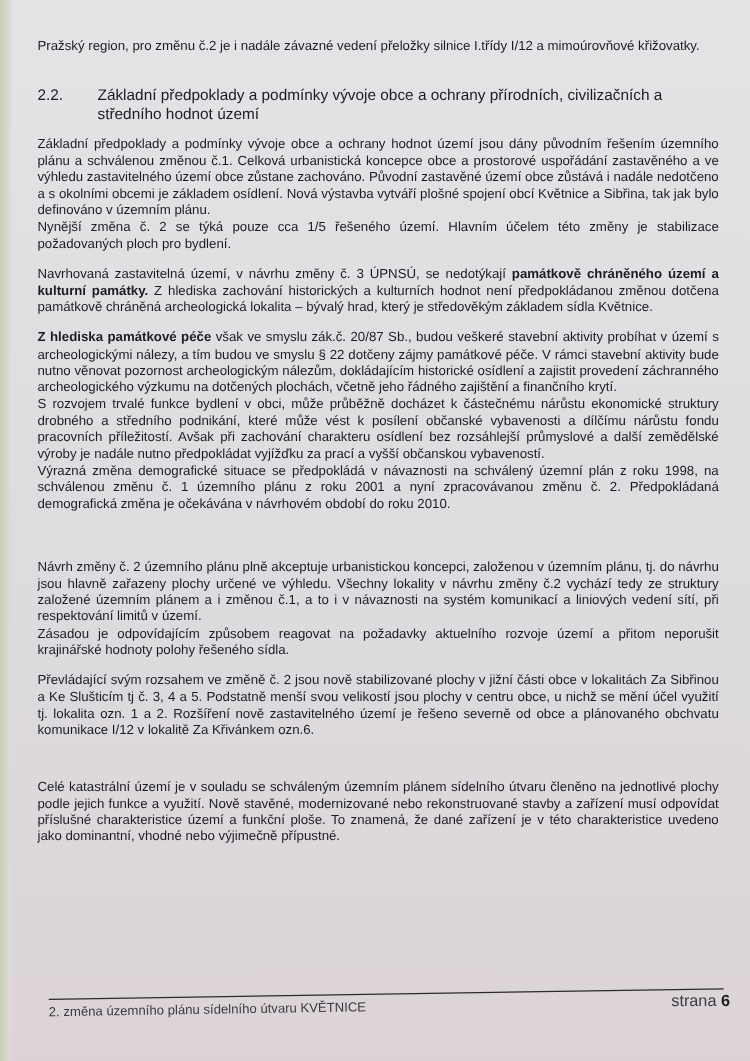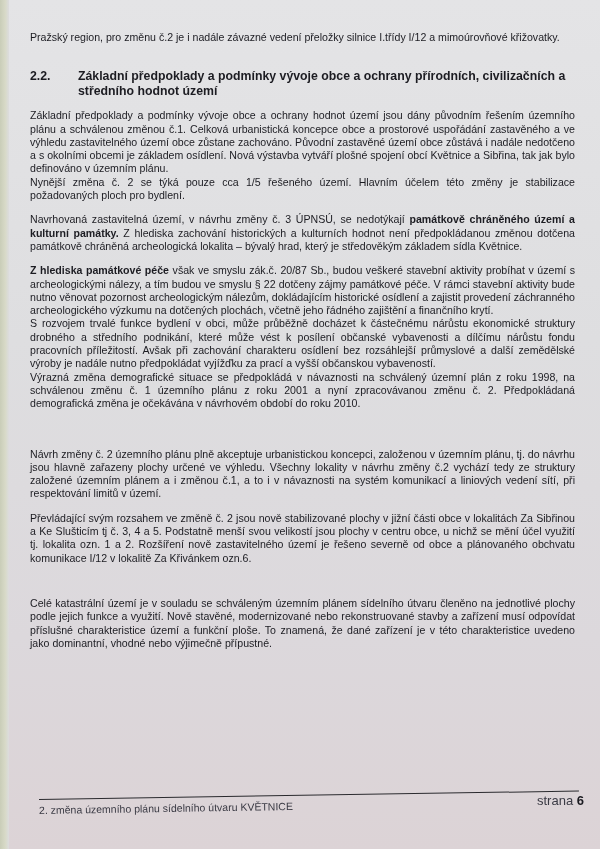--- a/index.html
+++ b/index.html
@@ -20,21 +20,21 @@
     }
     .content {
       position: absolute; left: 21px; top: 9px; width: 545px;
       font-size: 10.6px; line-height: 13.3px; margin-top: 22px;
     }
     p { margin: 0; text-align: justify; }
     .gap-s { height: 25px; }
     .gap-m { height: 11px; }
     .gap-l { height: 26px; }
     .heading {
-      display: flex; font-weight: bold; font-size: 12.3px; line-height: 14.5px;
+      display: flex; font-weight: normal; font-size: 12.3px; line-height: 14.5px;
       margin: 0;
     }
     .heading .num { width: 48px; flex: none; }
     .heading .title { flex: 1; }
     b { font-weight: bold; }
     .footer-line {
       position: absolute; left: 30px; top: 799px; width: 540px; height: 1px;
       background: #2a2a2e; transform: rotate(-0.9deg); transform-origin: left center;
     }
     .footer-left {
@@ -65,20 +65,21 @@
     <div class="gap-m"></div>
     <p><span>Navrhovaná zastavitelná území, v návrhu změny č. 3  ÚPNSÚ, se nedotýkají </span><b>památkově chráněného území a kulturní památky.</b><span> Z hlediska zachování historických a kulturních hodnot není předpokládanou změnou dotčena památkově chráněná archeologická lokalita – bývalý hrad, který je středověkým základem sídla Květnice.</span></p>
     <div class="gap-m"></div>
     <p><b>Z hlediska památkové péče</b><span> však ve smyslu zák.č. 20/87 Sb., budou veškeré stavební aktivity probíhat v území s archeologickými nálezy, a tím budou ve smyslu § 22 dotčeny zájmy památkové péče. V rámci stavební aktivity bude nutno věnovat pozornost archeologickým nálezům, dokládajícím historické osídlení a zajistit provedení záchranného archeologického výzkumu na dotčených plochách, včetně jeho řádného zajištění a finančního krytí.</span></p>
     <p>S rozvojem trvalé funkce bydlení v obci, může průběžně docházet k částečnému nárůstu ekonomické struktury drobného a středního podnikání, které může vést k posílení občanské vybavenosti a dílčímu nárůstu fondu pracovních příležitostí. Avšak při zachování charakteru osídlení bez rozsáhlejší průmyslové a další zemědělské výroby je nadále nutno předpokládat vyjížďku za prací a vyšší občanskou vybaveností.</p>
     <p>Výrazná změna demografické situace se předpokládá v návaznosti na schválený územní plán z roku 1998, na schválenou změnu č. 1  územního plánu z roku 2001 a nyní zpracovávanou  změnu č. 2. Předpokládaná demografická změna je očekávána v návrhovém období do roku 2010.</p>
 
     <div class="gap-l"></div>
     <div class="gap-m"></div>
     <p>Návrh změny č. 2 územního plánu plně akceptuje urbanistickou koncepci, založenou v územním plánu, tj. do návrhu jsou hlavně zařazeny plochy určené ve výhledu. Všechny lokality v návrhu změny č.2 vychází tedy ze struktury založené územním plánem a i změnou č.1, a to i v návaznosti na systém komunikací a liniových vedení sítí, při respektování limitů v území.</p>
+    <p>Zásadou je odpovídajícím způsobem reagovat na požadavky aktuelního rozvoje území a přitom neporušit krajinářské hodnoty polohy řešeného sídla.</p>
     <div class="gap-m"></div>
     <p>Převládající svým rozsahem ve změně č. 2  jsou nově stabilizované plochy v jižní části obce v lokalitách Za Sibřinou a Ke Slušticím tj č. 3, 4 a 5. Podstatně menší svou velikostí jsou plochy v centru obce, u nichž se mění účel využití tj. lokalita ozn. 1 a 2. Rozšíření nově zastavitelného území je řešeno severně od obce a plánovaného obchvatu komunikace I/12 v lokalitě Za Křivánkem ozn.6.</p>
 
     <div class="gap-l"></div>
     <div class="gap-m" style="height:6px"></div>
     <p>Celé katastrální území je v souladu se schváleným územním plánem sídelního útvaru členěno na jednotlivé plochy podle jejich funkce a využití. Nově stavěné, modernizované nebo rekonstruované stavby a zařízení musí odpovídat příslušné charakteristice území a funkční ploše. To znamená, že dané zařízení je v této charakteristice uvedeno jako dominantní, vhodné nebo výjimečně přípustné.</p>
   </div>
 
   <div class="footer-right">
     <span>strana</span>

